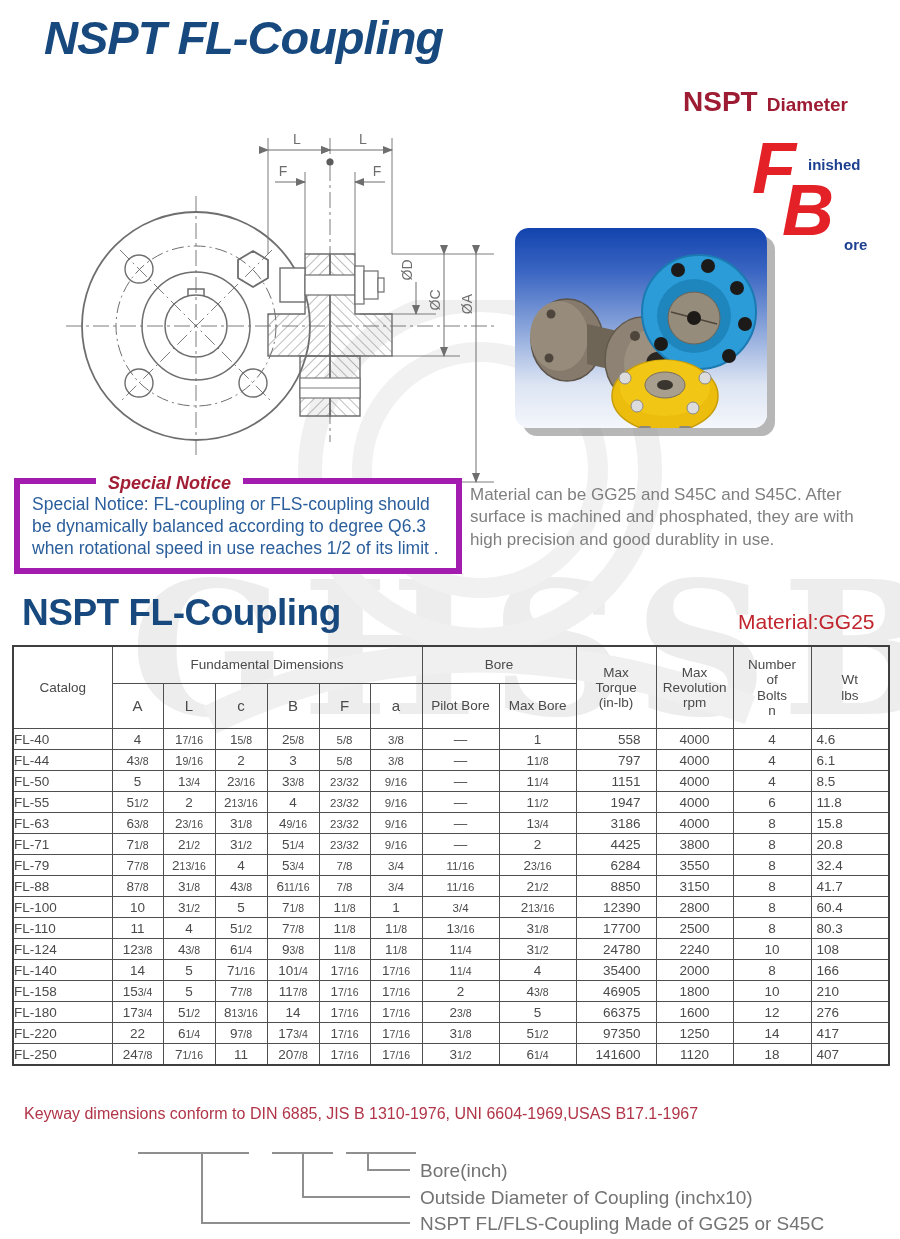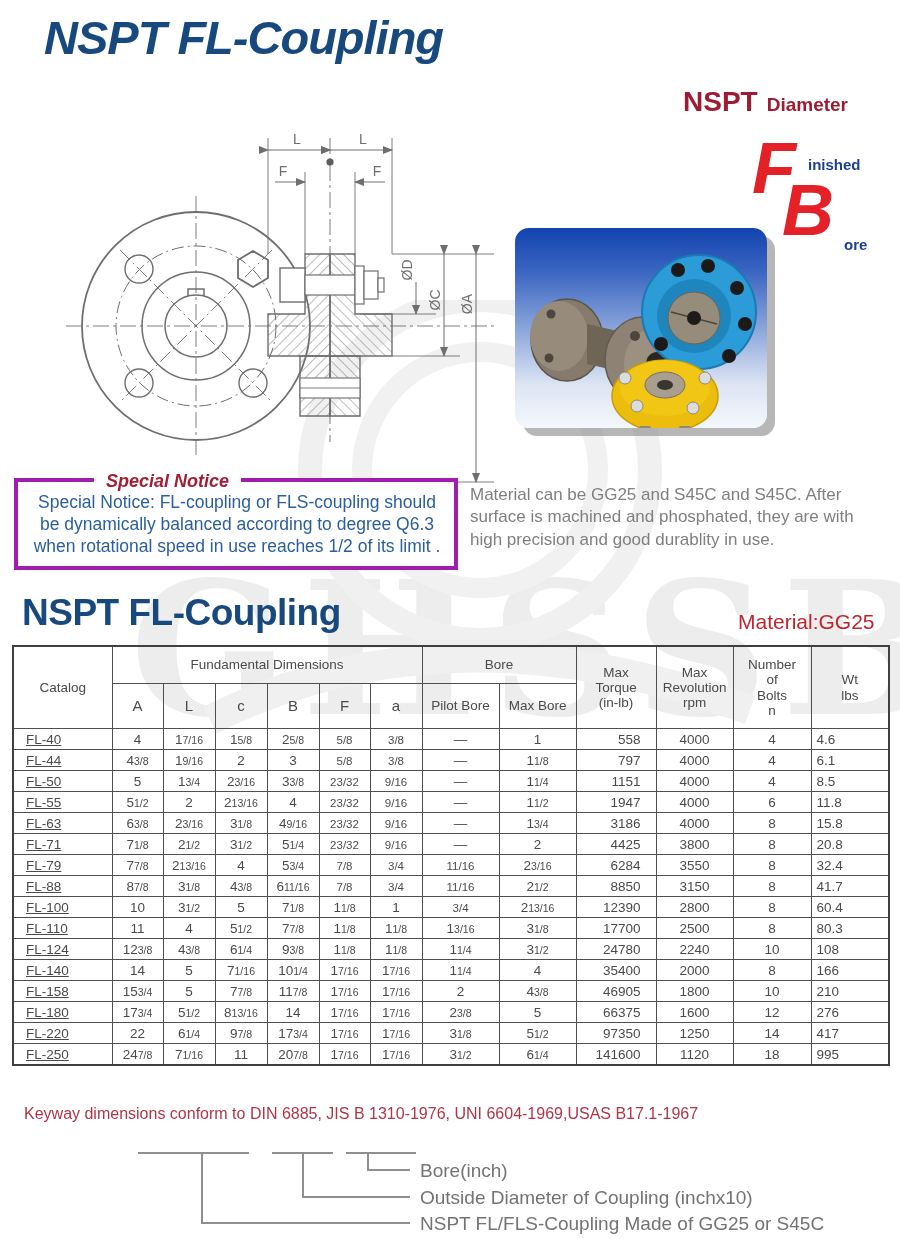--- a/index.html
+++ b/index.html
@@ -25,40 +25,40 @@
   .fb .finished{left:56px;top:16px;}
   .fb .bore{left:92px;top:96px;}
   
   .drawing{position:absolute;left:24px;top:104px;z-index:1;}
   
   .photo{position:absolute;left:515px;top:228px;width:252px;height:200px;border-radius:14px;
          background:linear-gradient(180deg,#1243AE 0%,#3B66C2 22%,#8FA9DC 52%,#DCE4F3 78%,#F4F7FC 100%);
          box-shadow:8px 8px 0 rgba(145,145,145,0.65);z-index:2;}
   
   .notice{position:absolute;left:14px;top:478px;width:436px;height:84px;
-          border:4px solid #a21caf;background:#fff;z-index:2;text-align:center;}
+          border:6px solid #a21caf;background:#fff;z-index:2;}
   .notice-title{position:absolute;left:76px;top:-14px;background:#fff;padding:0 12px;
                 color:#A21E35;font-weight:bold;font-style:italic;font-size:18px;line-height:26px;}
   .notice-body{padding:9px 10px 0 12px;color:#2B5F9C;font-size:17.5px;line-height:1.27;}
   .material-text{position:absolute;left:470px;top:484px;width:420px;color:#7F7F7F;
                  font-size:17px;line-height:1.32;z-index:2;}
   
   .sec2-title{position:absolute;left:22px;top:592px;font-size:37px;font-weight:bold;
               color:#17497E;letter-spacing:-0.5px;z-index:2;}
   .sec2-material{position:absolute;left:738px;top:610px;font-size:21px;color:#C0242C;z-index:2;}
   
   .tbl-wrap{position:absolute;left:12px;top:645px;z-index:1;}
   table.spec{border-collapse:collapse;table-layout:fixed;width:876px;border:2px solid #3f3f3f;}
   table.spec th,table.spec td{border:1px solid #4f4f4f;color:#4a4a4a;font-weight:normal;}
   table.spec thead th{font-size:13.5px;line-height:1.12;white-space:pre-line;text-align:center;
                       vertical-align:middle;padding:1px 0;}
   table.spec th.dim{font-size:15px;height:42px;}
   table.spec tr.h1 th{height:34px;}
   table.spec tbody td{height:20px;font-size:13.5px;text-align:center;padding:0;white-space:nowrap;}
-  table.spec tbody td.c0{text-align:left;padding-left:12px;text-decoration:underline;}
+  table.spec tbody td.c0{text-align:left;}
   table.spec tbody td.c9{text-align:right;padding-right:15px;}
   table.spec tbody td.c12{text-align:left;padding-left:5px;margin-left:46px;}
   .fr{font-size:10.5px;}
   .fr-only{font-size:11.5px;}
   
   .footnote{position:absolute;left:24px;top:1066px;width:850px;color:#B13548;
             font-size:16px;line-height:1.45;z-index:2;margin-top:36px;}
   
   .order-code{position:absolute;left:138px;top:1118px;font-size:36px;font-weight:bold;
               color:#17497E;letter-spacing:0.5px;z-index:2;}
@@ -503,21 +503,21 @@
             <td class="c2">7<span class="fr">1/16</span></td>
             <td class="c3">11</td>
             <td class="c4">20<span class="fr">7/8</span></td>
             <td class="c5">1<span class="fr">7/16</span></td>
             <td class="c6">1<span class="fr">7/16</span></td>
             <td class="c7">3<span class="fr">1/2</span></td>
             <td class="c8">6<span class="fr">1/4</span></td>
             <td class="c9">141600</td>
             <td class="c10">1120</td>
             <td class="c11">18</td>
-            <td class="c12">995</td>
+            <td class="c12">407</td>
           </tr>
         </tbody>
     </table>
   </div>
 
   <div class="footnote">
     <div>Keyway dimensions conform to DIN 6885, JIS B 1310-1976, UNI 6604-1969,USAS B17.1-1967</div>
   </div>
 
   <svg class="order-svg" width="900" height="129" viewBox="0 0 900 129">

